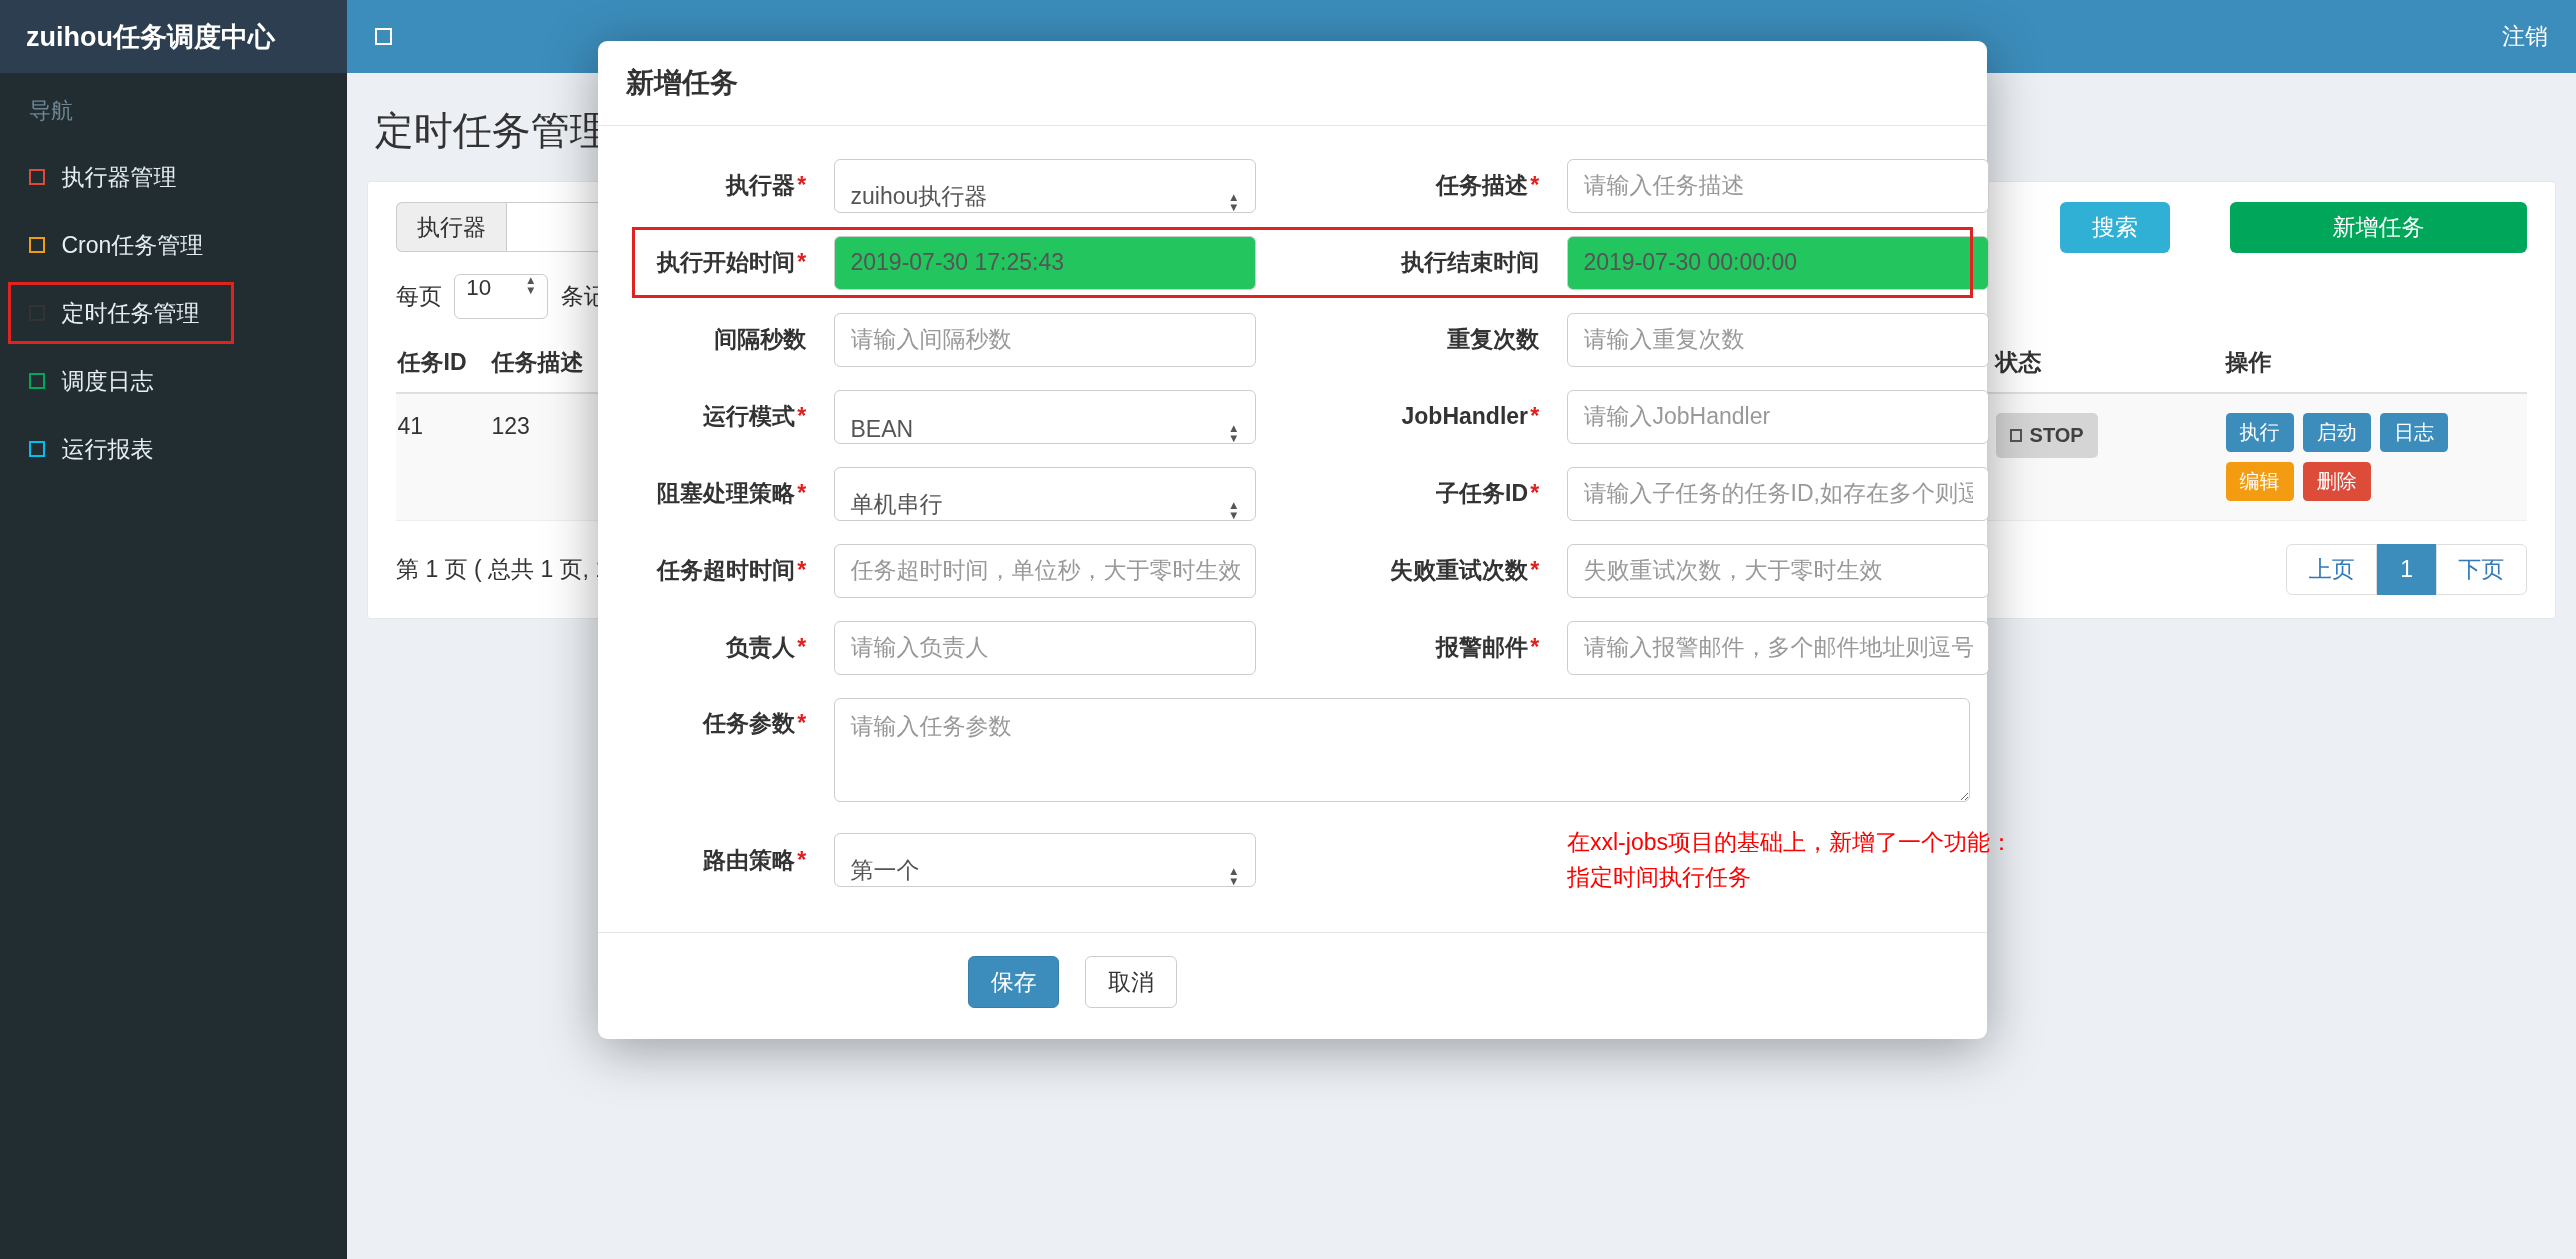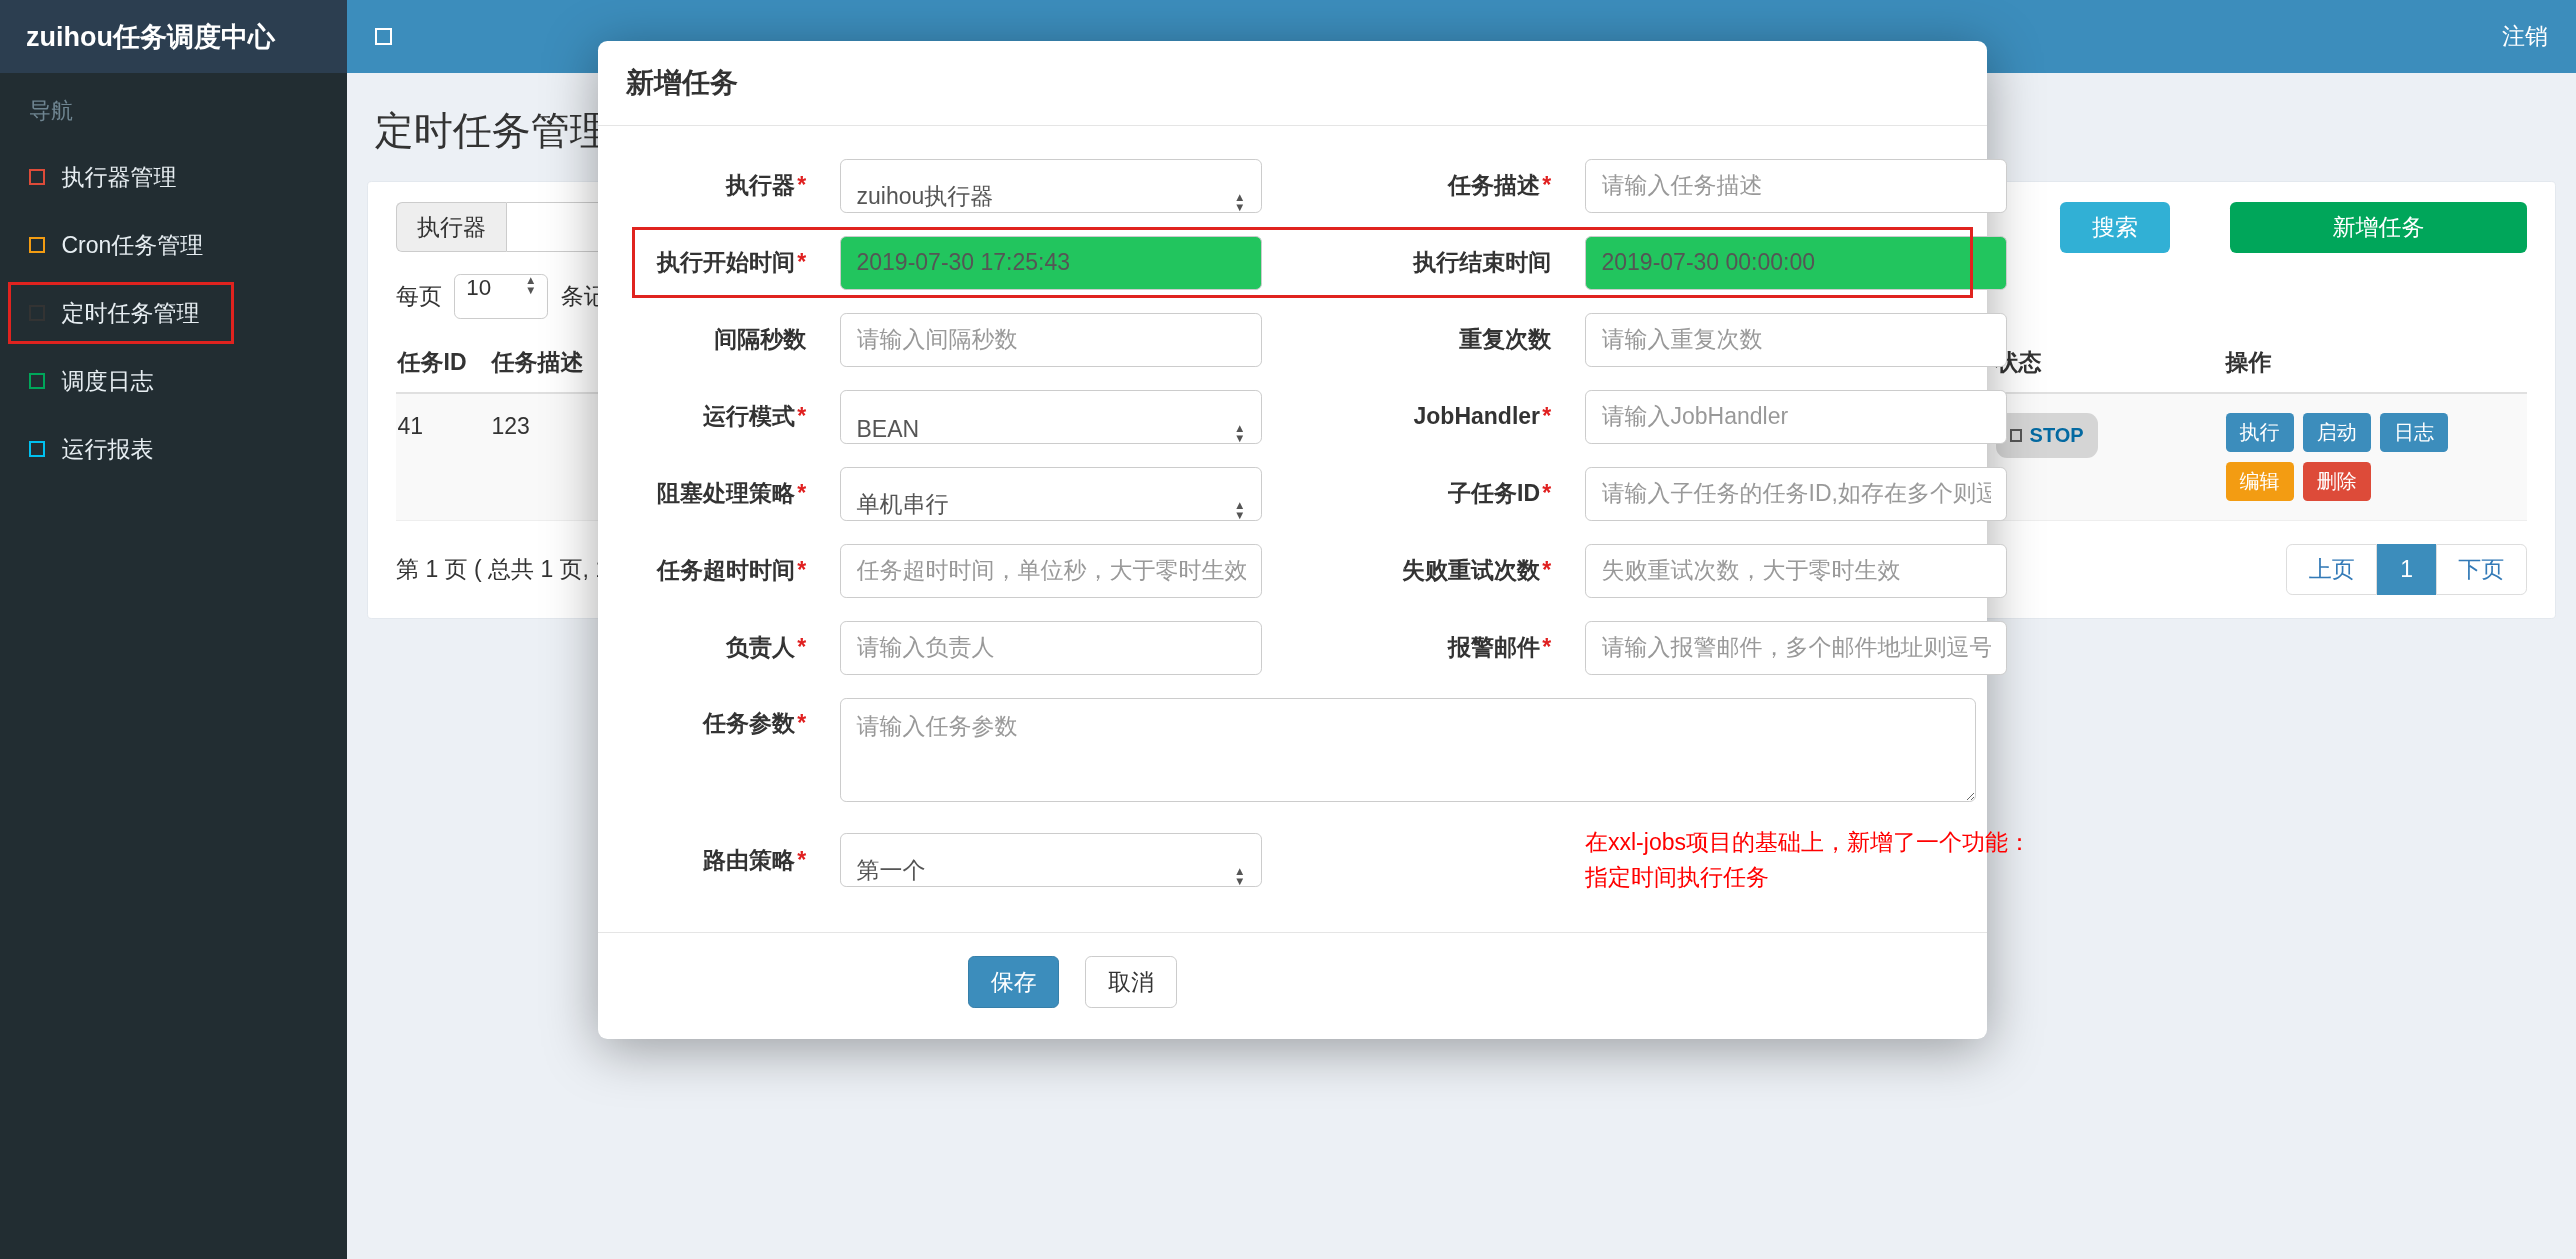--- a/index.html
+++ b/index.html
@@ -48,42 +48,42 @@
 
   .perpage-row { display:flex; align-items:center; gap:12.4px; margin-top:21.7px; font-size:23px; }
   .mini-select { width:94px; height:45px; border:1.5px solid #ccc; border-radius:6.2px; background:#fff;
                  display:flex; align-items:flex-start; justify-content:space-between; padding:0 10.8px; font-size:22.4px; cursor:pointer; }
   .arrows { display:flex; flex-direction:column; line-height:0.85; font-size:11.6px; color:#555; }
   .arrows i { font-style:normal; }
 
   .t-head, .t-row { display:grid; grid-template-columns:94px 1504px 230px 1fr; align-items:start; }
   .t-head { margin-top:28px; padding:0 0 14px 1.5px; border-bottom:2.3px solid #e0e0e0; font-weight:bold; font-size:23px; }
   .t-row { background:#f9f9f9; border-bottom:1.5px solid #eee; padding:18.6px 0 18.6px 1.5px; font-size:23px; }
-  .badge { display:inline-flex; align-items:center; gap:7.7px; background:#d5d5d5; color:#0369a1; font-weight:bold;
-           font-size:20px; padding:11px 14px; border-radius:11px; }
+  .badge { display:inline-flex; align-items:center; gap:7.7px; background:#d5d5d5; color:#404040; font-weight:bold;
+           font-size:20px; padding:11px 14px; border-radius:5px; }
   .badge .sq-icon { width:12.4px; height:12.4px; border-width:2.3px; border-color:#555; }
   .actions { display:flex; flex-wrap:wrap; gap:9.3px; width:240px; }
   .abtn { color:#fff; font-size:20px; padding:6.2px 14px; border-radius:4.6px; }
   .abtn.blue { background:#3c8dbc; } .abtn.orange { background:#f39c12; } .abtn.red { background:#dd4b39; }
 
   .pag-row { display:flex; align-items:center; margin-top:23px; font-size:23px; }
   .pag-group { margin-left:auto; display:flex; }
   .pbtn { border:1.5px solid #ddd; background:#fff; color:#337ab7; font-size:23px; padding:9.3px 21.7px; }
   .pbtn:first-child { border-radius:6.2px 0 0 6.2px; }
   .pbtn:last-child  { border-radius:0 6.2px 6.2px 0; }
   .pbtn.active { background:#3c8dbc; color:#fff; border-color:#3c8dbc; }
 
   
   .modal { position:absolute; left:598px; top:41px; width:1389px; background:#fff; border-radius:9.3px;
            box-shadow:0 9.3px 54px rgba(0,0,0,0.35); z-index:50; }
   .modal-header { padding:23px 28px; border-bottom:1.5px solid #e5e5e5; }
   .modal-title { font-size:28px; font-weight:bold; color:#333; }
   .modal-body { padding:32.5px 23px 4.6px; }
 
-  .form-row { display:grid; grid-template-columns:193px 422px 271px 422px; column-gap:26px;
+  .form-row { display:grid; grid-template-columns:193px 422px 271px 422px; column-gap:20px;
               align-items:center; margin-bottom:23px; position:relative; }
   .form-row.textarea-row { grid-template-columns:193px 1136px; align-items:start; }
   .flabel { text-align:right; font-weight:bold; font-size:23px; color:#333; padding-right:7.7px; }
   .req { color:#e02020; margin-left:2.3px; }
   .control { height:54px; border:1.5px solid #ccc; border-radius:6.2px; font-size:23px; padding:0 15.5px;
              width:100%; color:#555; font-family:inherit; background:#fff; }
   .control::placeholder { color:#999; }
   .control.readonly { background:#22c55e; }
   .select { display:flex; align-items:flex-end; justify-content:space-between; cursor:pointer; }
   textarea.control { height:104px; padding:12.4px 15.5px; resize:vertical; }

